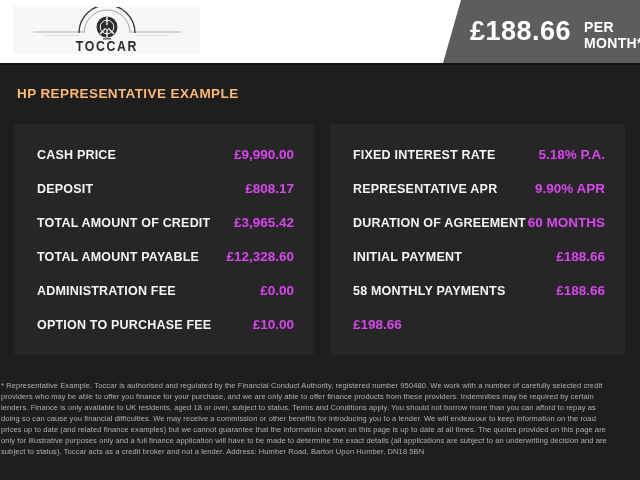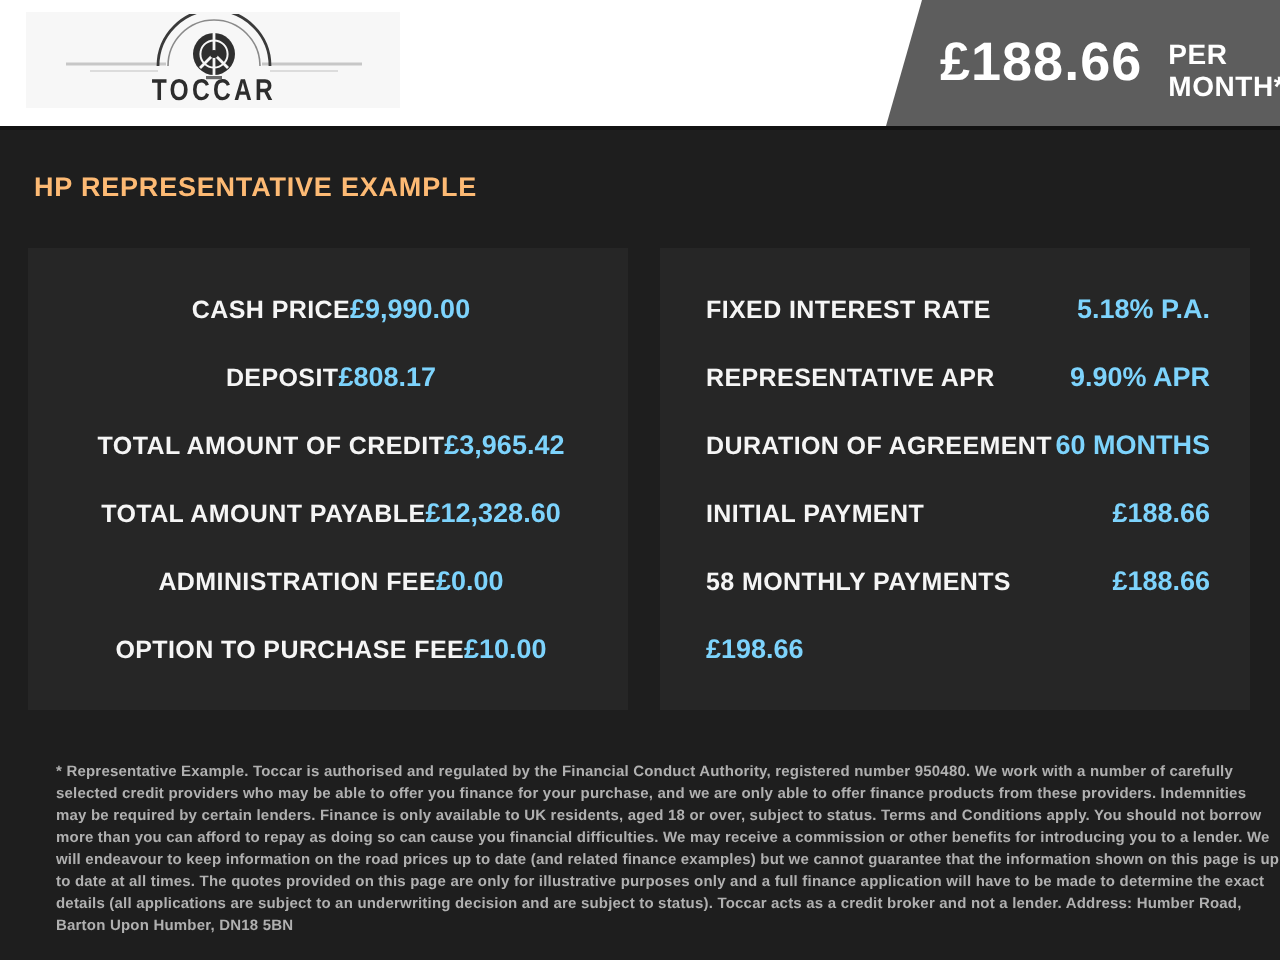--- a/index.html
+++ b/index.html
@@ -57,39 +57,39 @@
     position: absolute; left: 17px; top: 21px;
     color: #fdba74; font-size: 13.5px; font-weight: 700;
     letter-spacing: 0.4px;
   }
   .fin-box {
     position: absolute; top: 59px; height: 231px;
     background: #262626;
     display: flex; flex-direction: column; justify-content: center;
     padding: 6px 0;
   }
-  .fin-box.left  { left: 14px;  width: 300px; align-items: center; }
+  .fin-box.left  { left: 14px;  width: 300px; }
   .fin-box.right { left: 330px; width: 295px; }
   .fin-row {
     height: 34px;
     display: flex; align-items: center; justify-content: space-between;
     padding: 0 20px 0 23px;
   }
   .fin-label {
     color: #f5f5f5; font-size: 12.5px; font-weight: 700;
     letter-spacing: 0.2px; white-space: nowrap;
   }
   .fin-value {
-    color: #7dd3fc; font-size: 13.5px; font-weight: 700;
+    color: #d946ef; font-size: 13.5px; font-weight: 700;
     white-space: nowrap;
   }
   
   .disclaimer {
-    position: absolute; left: 28px; top: 315px; width: 612px;
-    color: #b0b0b0; font-size: 7.5px; font-weight: 700;
+    position: absolute; left: 1px; top: 315px; width: 612px;
+    color: #b0b0b0; font-size: 7.5px; font-weight: 400;
     line-height: 11px; letter-spacing: 0.1px;
   }
 </style>
 </head>
 <body>
 
 <div class="screen">
 
   <div class="header">
 

